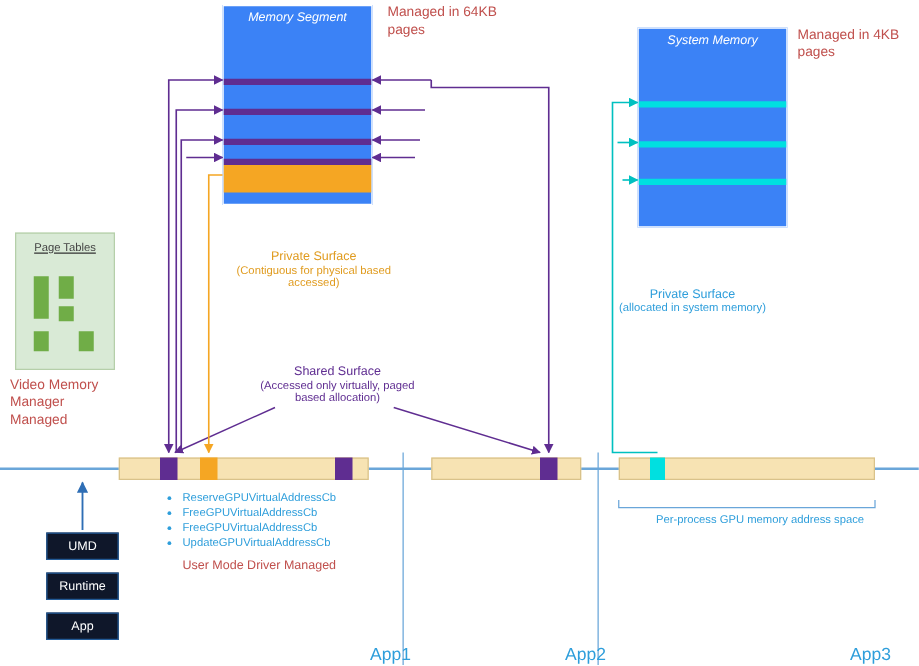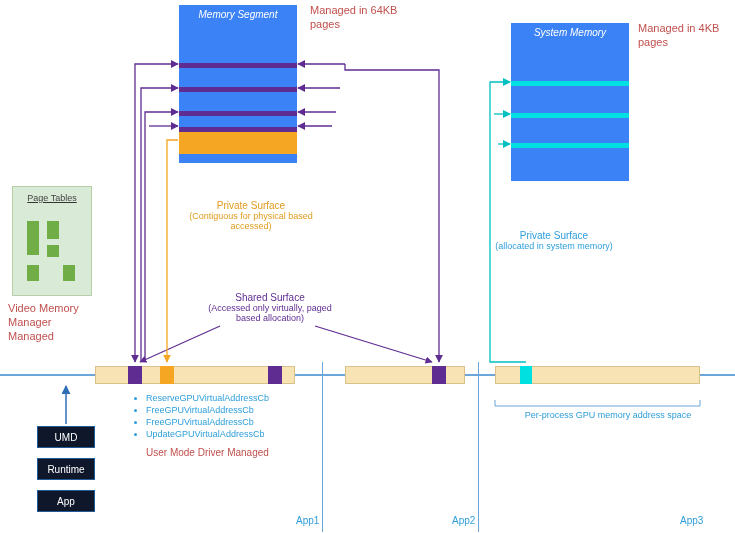--- a/index.html
+++ b/index.html
@@ -30,21 +30,21 @@
     left: 0; right: 0;
     height: 5px;
   }
   .purple-bg { background: #5f2d91; }
   .cyan-bg   { background: #00e0e0; }
   .orange-bg { background: #f5a623; }
   .red-text    { color: #c0504d; }
   .orange-text { color: #e09b1e; font-size: 9px; text-align: center;}
   .purple-text { color: #5f2d91; font-size: 9px; text-align: center;}
   .cyan-text   { color: #2e9edb; font-size: 9px; text-align: center;}
-  .blue-text   { color: #2e9edb; font-size: 10px; }
+  .blue-text   { color: #2e9edb; font-size: 14px; }
   .annot { font-size: 11px; line-height: 1.25; }
 
   
   .pt-tile {
     background: #d9ead6;
     border: 1px solid #b5cfa9;
     width: 80px; height: 110px;
   }
   .pt-cell { position:absolute; background:#70ad47; }
 

